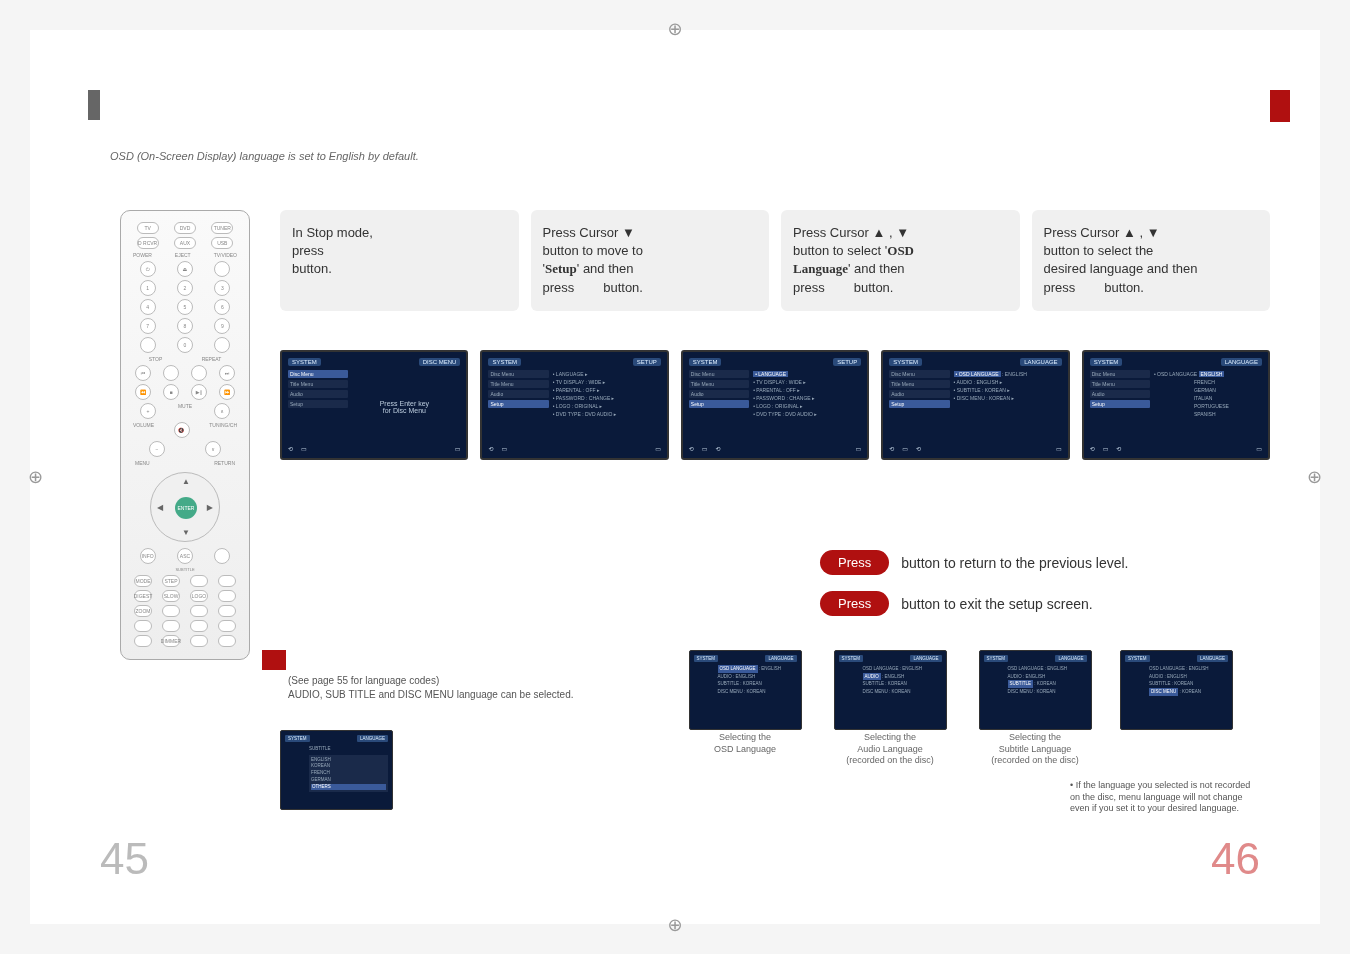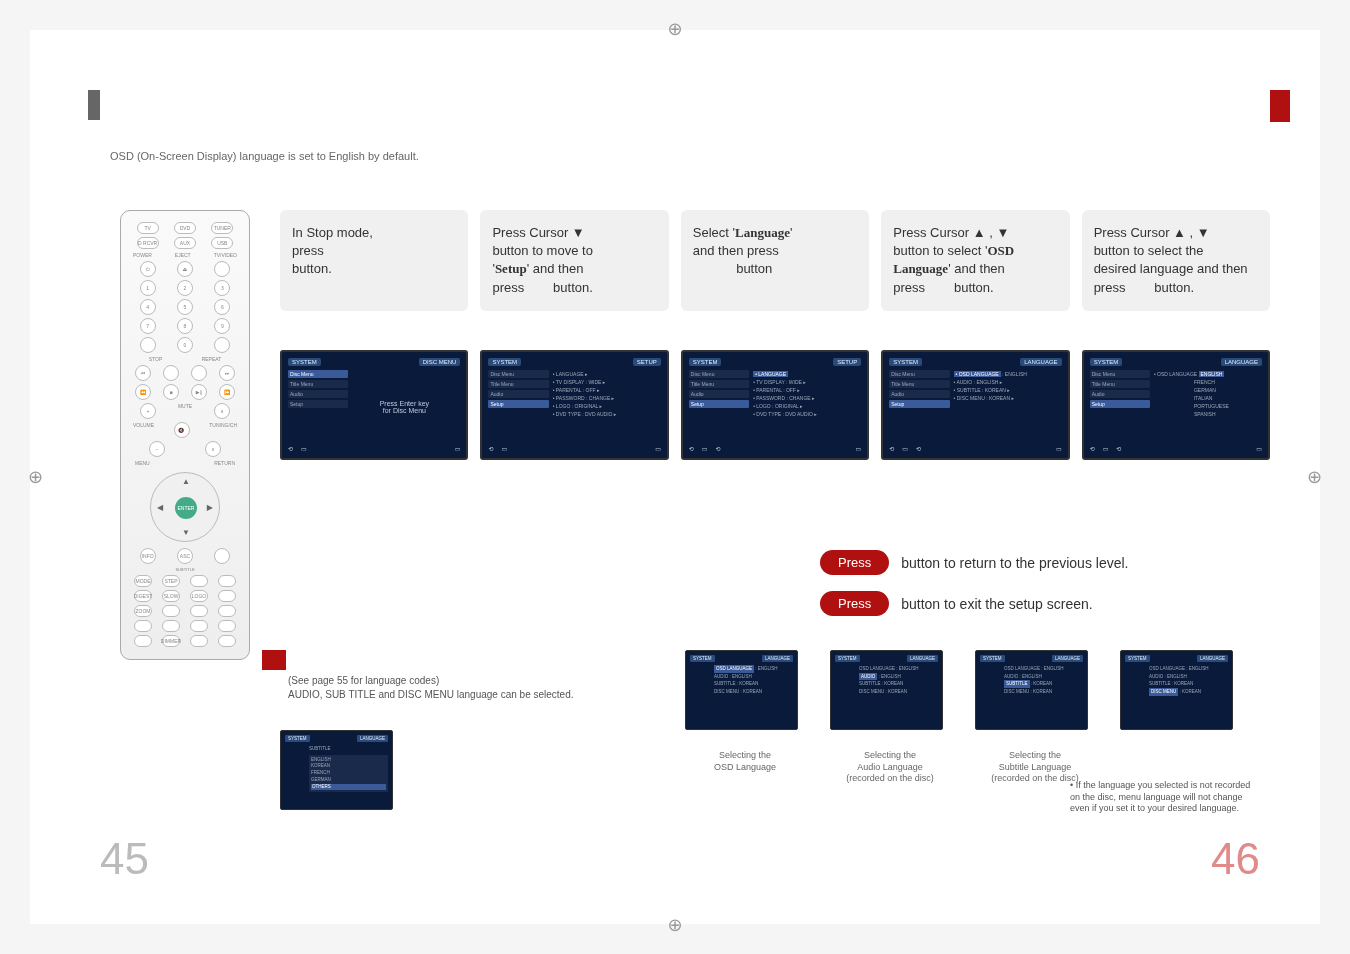--- a/index.html
+++ b/index.html
@@ -29,20 +29,21 @@
   .crop-mark-right { top: 50%; right: 28px; transform: translateY(-50%); }
   .crop-mark-bottom { bottom: 18px; left: 50%; transform: translateX(-50%); }
   .tab-right { position: absolute; top: 60px; right: 30px; width: 20px; height: 32px; background: #b01010; }
   .tab-left { position: absolute; top: 60px; left: 58px; width: 12px; height: 30px; background: #666; }
   .intro {
     position: absolute;
     top: 120px;
     left: 80px;
     font-size: 11px;
     color: #666;
+    font-style: italic;
   }
   .remote {
     position: absolute;
     top: 180px;
     left: 90px;
     width: 130px;
     height: 450px;
     border: 1px solid #aaa;
     border-radius: 10px;
     background: linear-gradient(#fafafa,#eee);
@@ -163,22 +164,22 @@
     color: #555;
     line-height: 1.4;
   }
   .note-text .bullet::before { content: "• "; }
 
   .small-shot-group {
     position: absolute;
     top: 620px;
     display: flex;
     flex-direction: column;
-    align-items: flex-start;
-    gap: 20px;
+    align-items: center;
+    gap: 2px;
   }
   .small-shot {
     width: 113px;
     height: 80px;
     background: #0a1a3a;
     border: 1px solid #333;
     border-radius: 2px;
     padding: 4px;
     font-size: 5px;
     color: #9ab;
@@ -363,25 +364,20 @@
       <span>press</span><br>
       <span>button.</span>
     </div>
     <div class="step">
       <span>Press Cursor ▼</span><br>
       <span>button to move to</span><br>
       <span>'</span><span class="serif">Setup</span><span>' and then</span><br>
       <span>press</span> &nbsp;&nbsp;&nbsp;&nbsp;&nbsp;&nbsp; <span>button.</span>
     </div>
     <div class="step">
-      <span>Select '</span><span class="serif">Language</span><span>'</span><br>
-      <span>and then press</span><br>
-      &nbsp;&nbsp;&nbsp;&nbsp;&nbsp;&nbsp;&nbsp;&nbsp;&nbsp;&nbsp;&nbsp;&nbsp;<span>button</span>
-    </div>
-    <div class="step">
       <span>Press Cursor ▲ , ▼</span><br>
       <span>button to select '</span><span class="serif">OSD</span><br>
       <span class="serif">Language</span><span>' and then</span><br>
       <span>press</span> &nbsp;&nbsp;&nbsp;&nbsp;&nbsp;&nbsp; <span>button.</span>
     </div>
     <div class="step">
       <span>Press Cursor ▲ , ▼</span><br>
       <span>button to select the</span><br>
       <span>desired language and then</span><br>
       <span>press</span> &nbsp;&nbsp;&nbsp;&nbsp;&nbsp;&nbsp; <span>button.</span>

